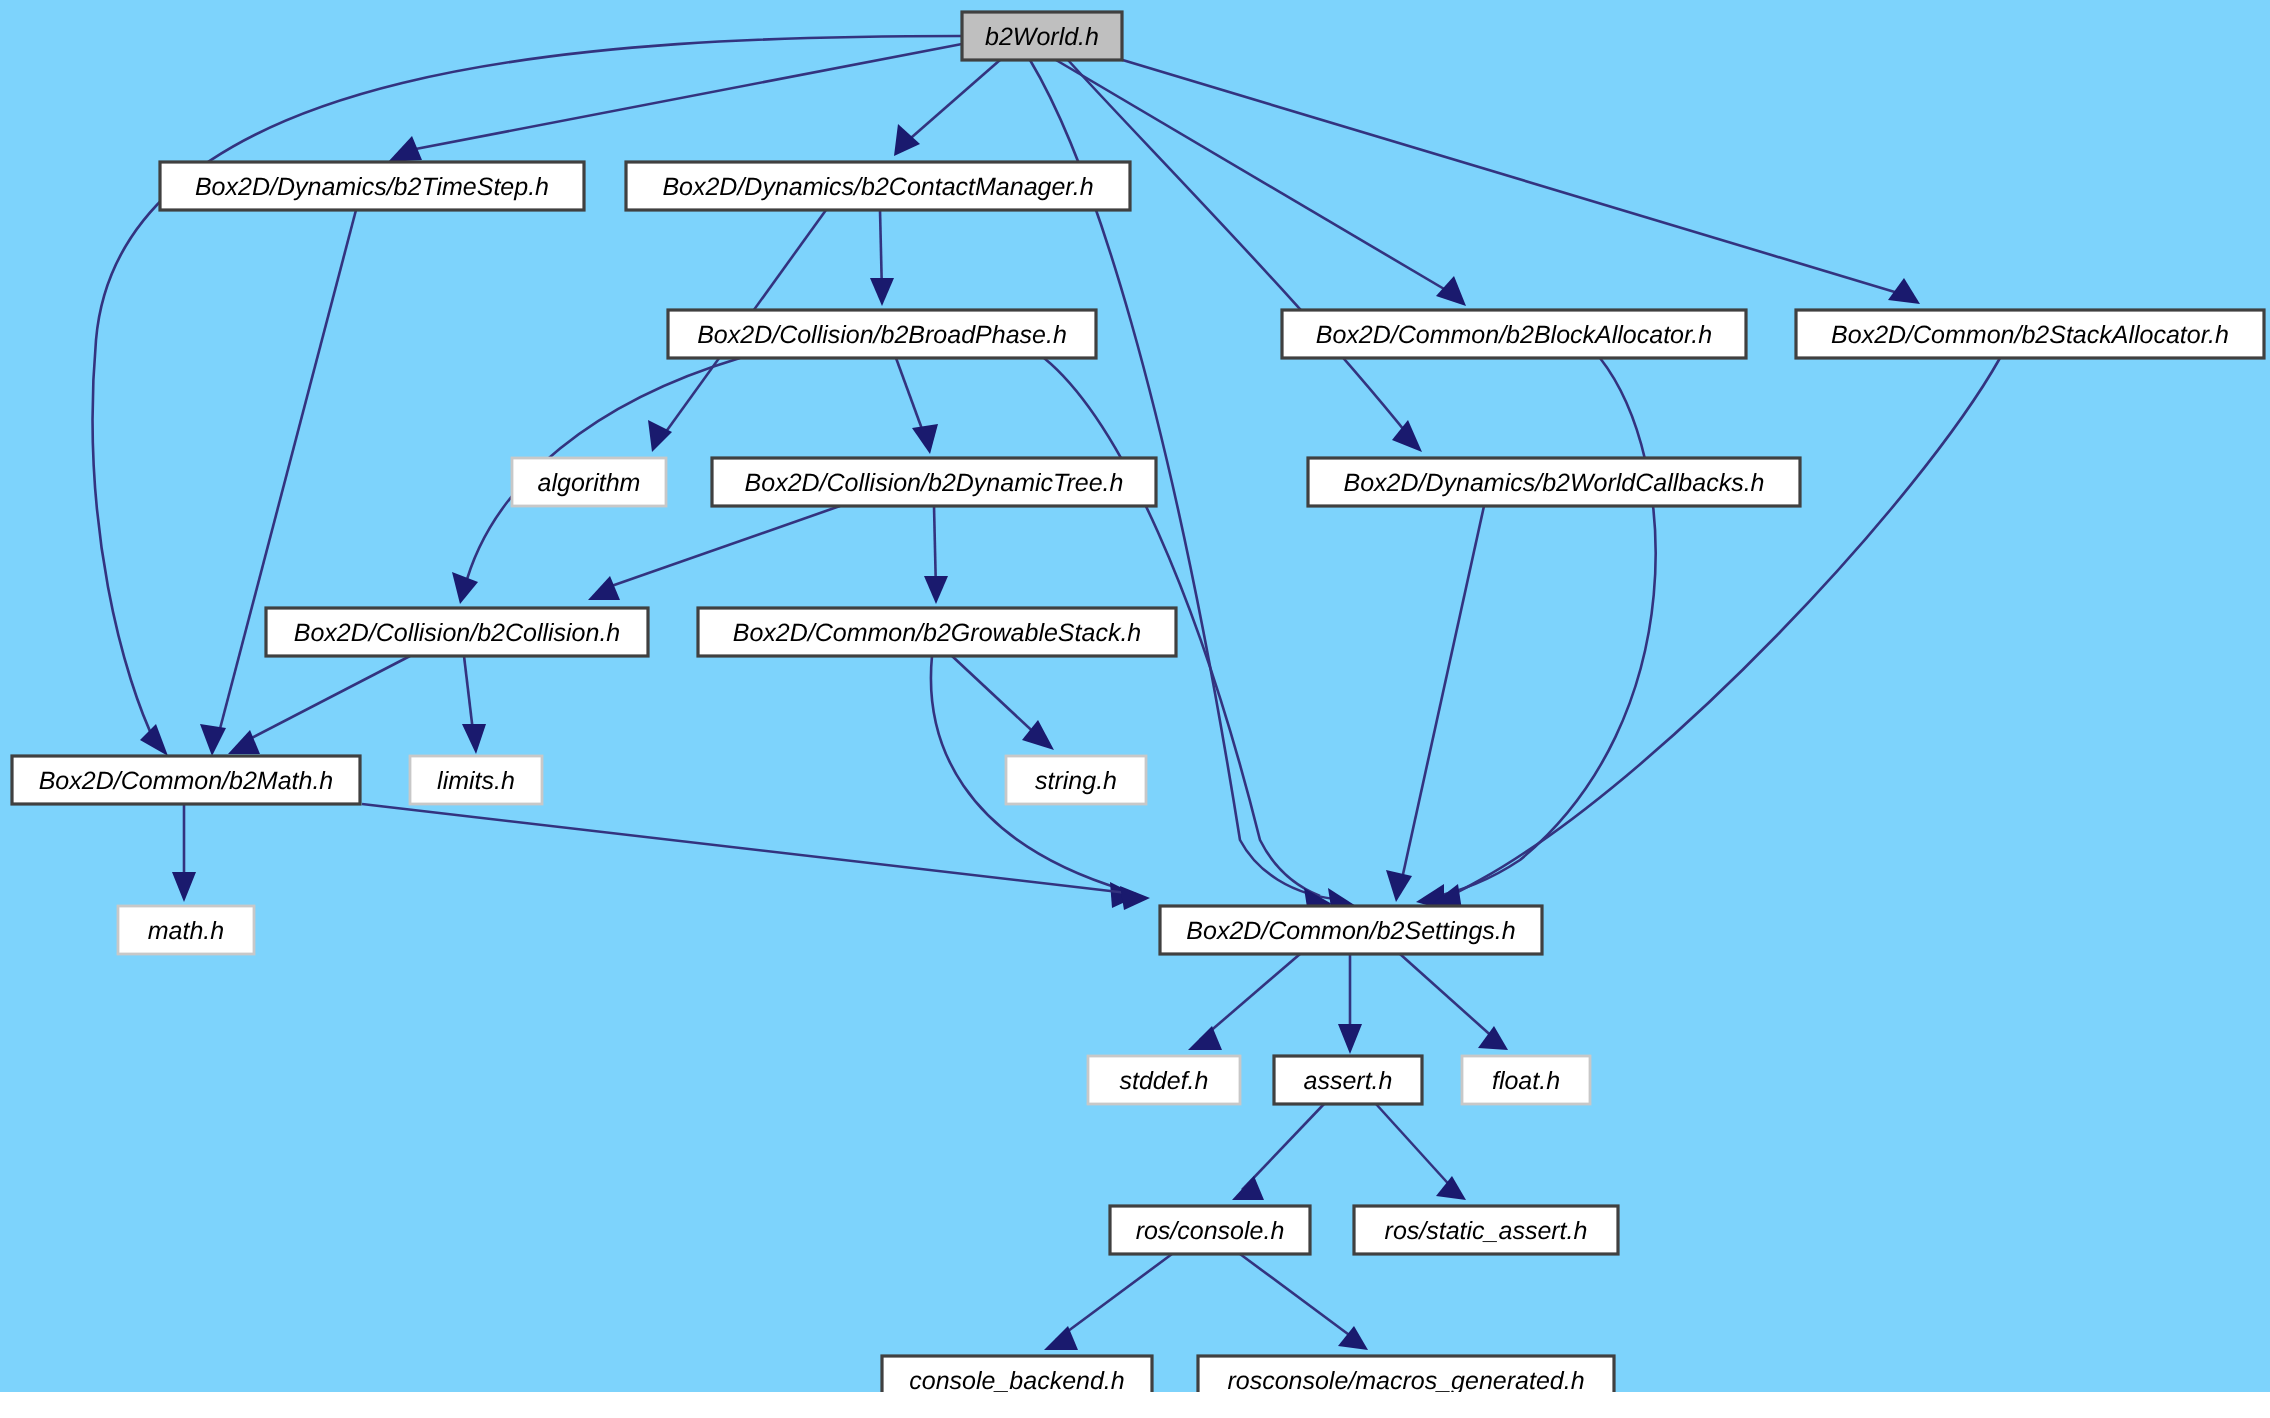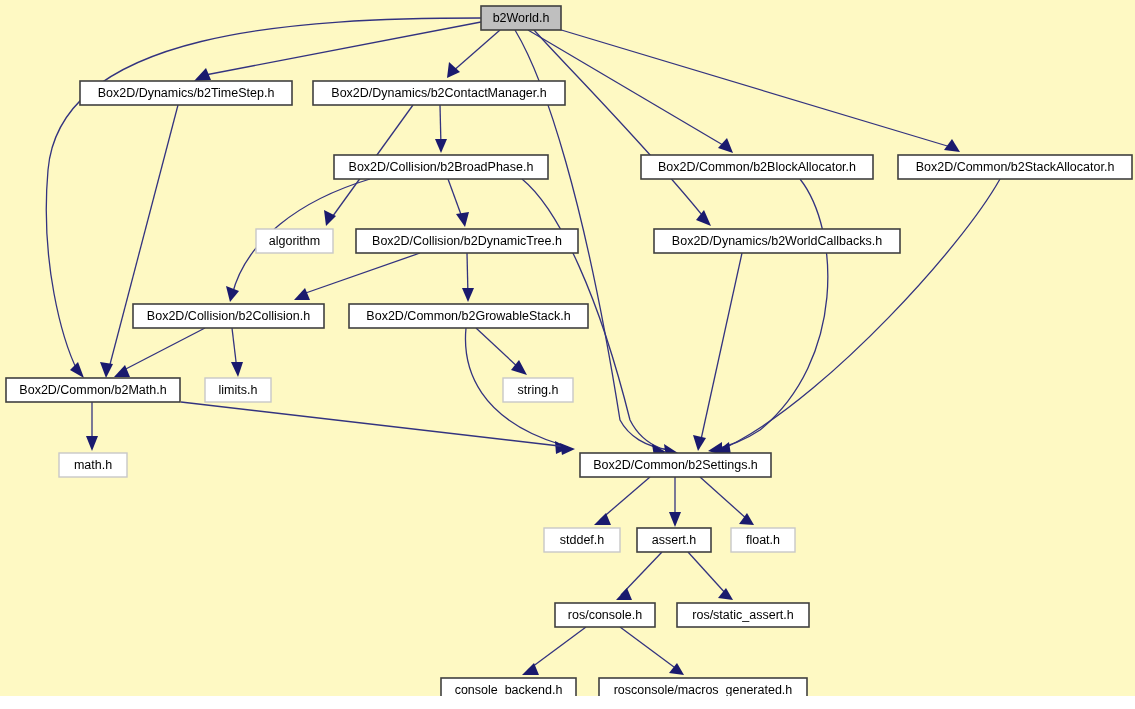--- a/index.html
+++ b/index.html
@@ -4,23 +4,24 @@
 <style>
   html, body {
     margin: 0;
     padding: 0;
     background: #ffffff;
   }
   #graph-root {
     position: relative;
     width: 1135px;
     height: 696px;
-    background: #fef9c3;
+    background: #7dd3fc;
     font-family: "Liberation Sans", sans-serif;
     overflow: hidden;
+    font-style: italic;
   }
   svg#graph-svg {
     position: absolute;
     left: 0;
     top: 0;
     width: 1135px;
     height: 709px;
     display: block;
   }
   .node-rect-lib {

